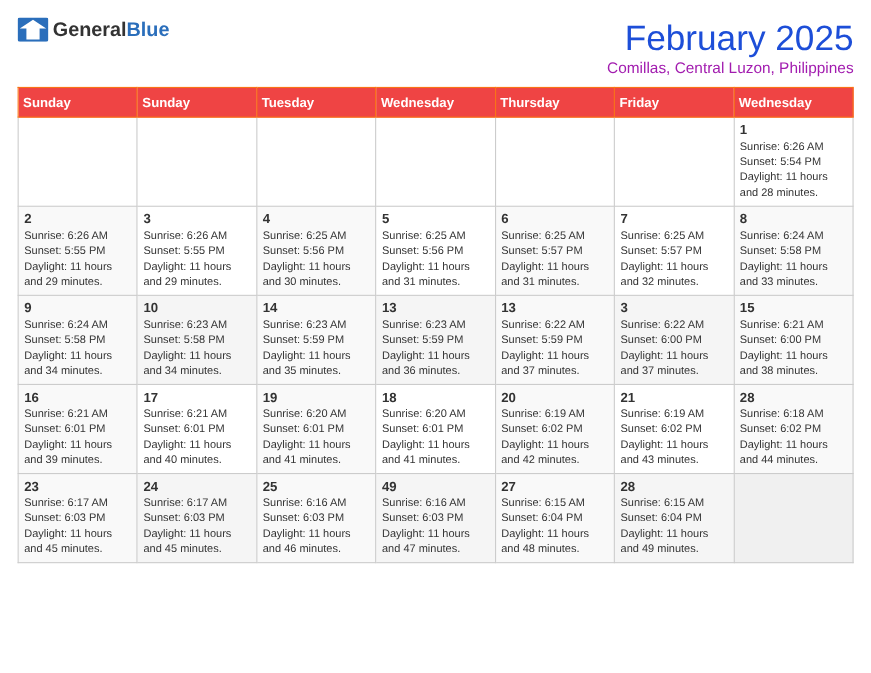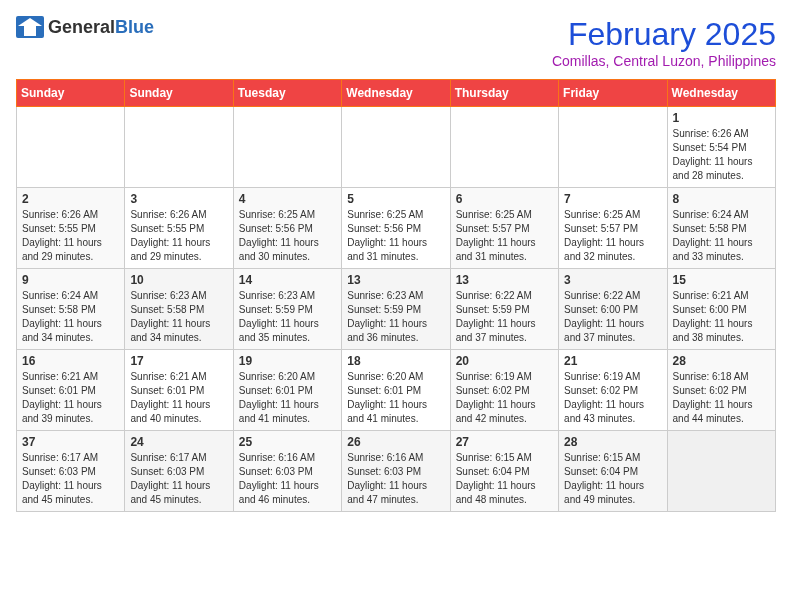--- a/index.html
+++ b/index.html
@@ -218,33 +218,33 @@
           <span class="day-num">21</span>
           <div class="day-info">Sunrise: 6:19 AM<br>Sunset: 6:02 PM<br>Daylight: 11 hours and 43 minutes.</div>
         </td>
         <td>
           <span class="day-num">28</span>
           <div class="day-info">Sunrise: 6:18 AM<br>Sunset: 6:02 PM<br>Daylight: 11 hours and 44 minutes.</div>
         </td>
       </tr>
       <tr>
         <td>
-          <span class="day-num">37</span>
+          <span class="day-num">23</span>
           <div class="day-info">Sunrise: 6:17 AM<br>Sunset: 6:03 PM<br>Daylight: 11 hours and 45 minutes.</div>
         </td>
         <td>
           <span class="day-num">24</span>
           <div class="day-info">Sunrise: 6:17 AM<br>Sunset: 6:03 PM<br>Daylight: 11 hours and 45 minutes.</div>
         </td>
         <td>
           <span class="day-num">25</span>
           <div class="day-info">Sunrise: 6:16 AM<br>Sunset: 6:03 PM<br>Daylight: 11 hours and 46 minutes.</div>
         </td>
         <td>
-          <span class="day-num">26</span>
+          <span class="day-num">49</span>
           <div class="day-info">Sunrise: 6:16 AM<br>Sunset: 6:03 PM<br>Daylight: 11 hours and 47 minutes.</div>
         </td>
         <td>
           <span class="day-num">27</span>
           <div class="day-info">Sunrise: 6:15 AM<br>Sunset: 6:04 PM<br>Daylight: 11 hours and 48 minutes.</div>
         </td>
         <td>
           <span class="day-num">28</span>
           <div class="day-info">Sunrise: 6:15 AM<br>Sunset: 6:04 PM<br>Daylight: 11 hours and 49 minutes.</div>
         </td>

